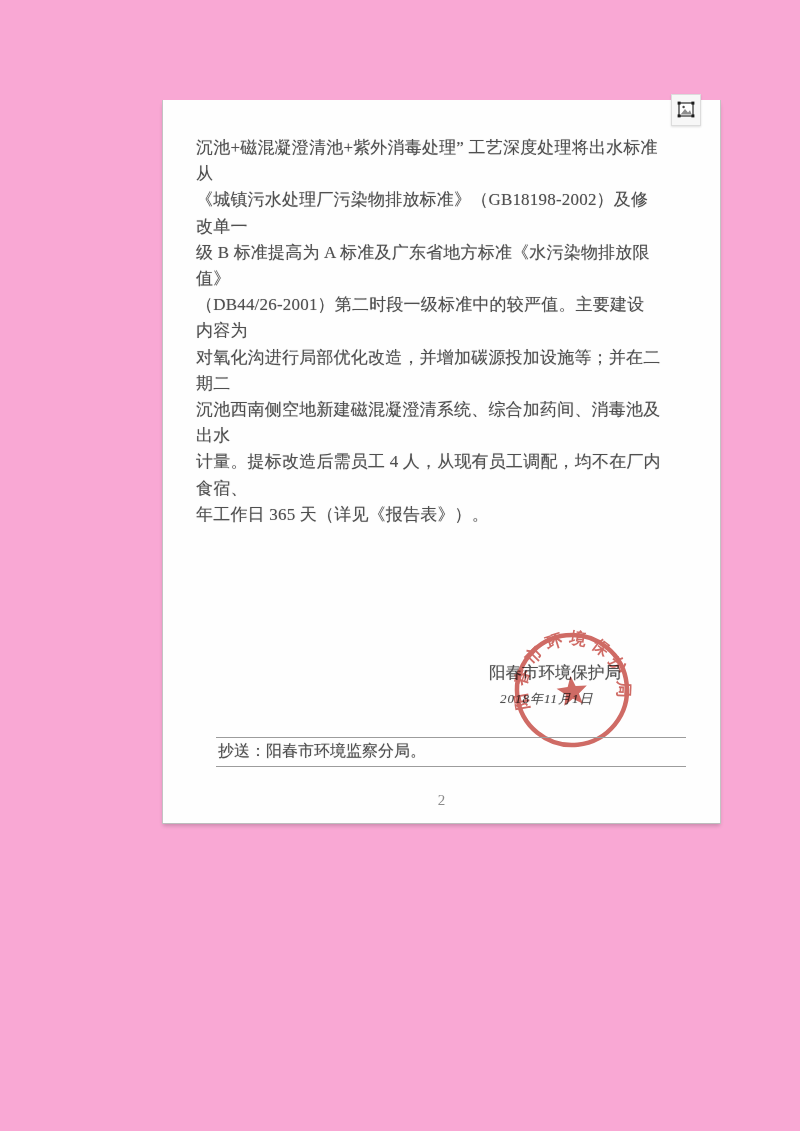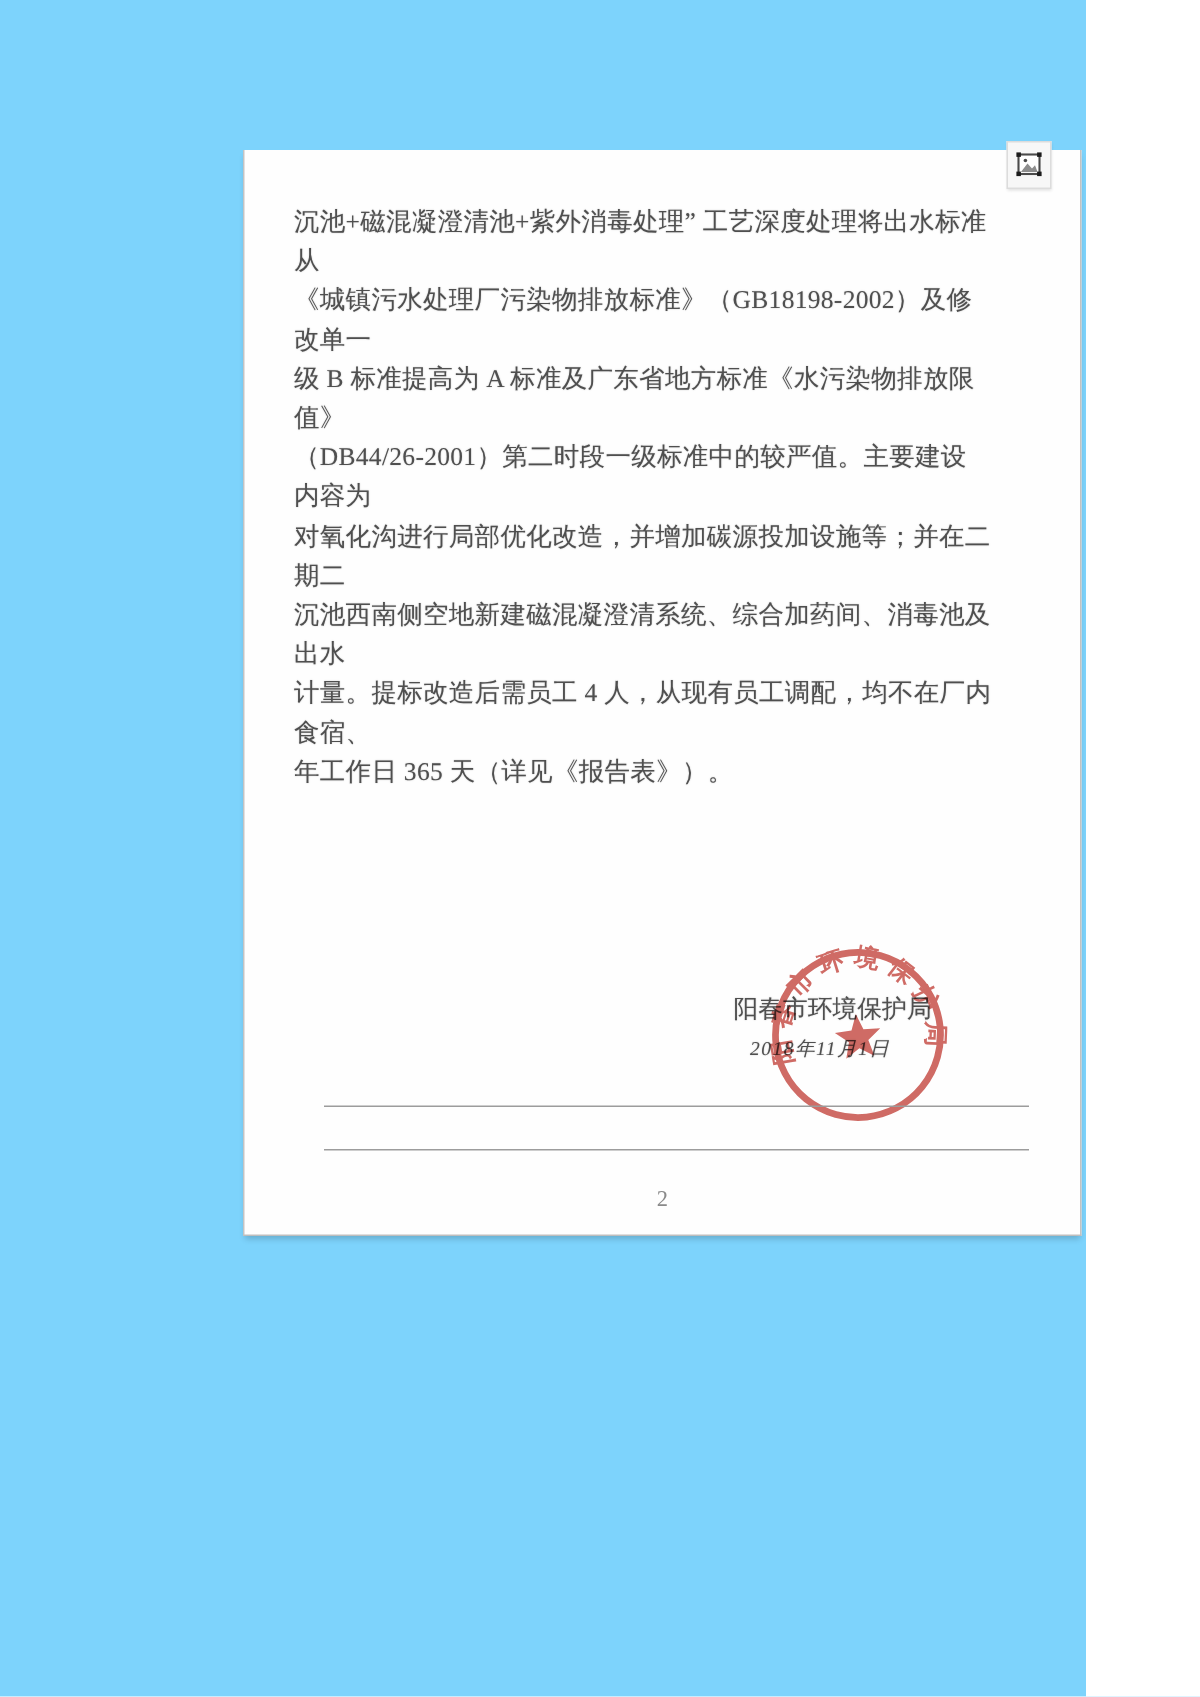--- a/index.html
+++ b/index.html
@@ -1,17 +1,17 @@
 <!DOCTYPE html>
 <html><head>
 <meta charset="utf-8">
 <style>
   html,body{margin:0;padding:0;}
   body{background:#ffffff;font-family:"Liberation Serif","DejaVu Serif",serif;}
-  .stage{position:relative;width:724px;height:1131px;background:#7dd3fc;overflow:hidden;}
+  .stage{position:relative;width:800px;height:1131px;background:#f9a8d4;overflow:hidden;}
 
   .page{
     position:absolute;left:162px;top:100px;width:557px;height:723px;
     background:#fefefe;
     border-left:1px solid #c3c3c3;
     border-right:1px solid #c3c3c3;
     border-bottom:1px solid #bdbdbd;
     box-shadow:0 3px 4px -1px rgba(0,0,0,.18);
   }
 
@@ -106,17 +106,18 @@
           <path id="sealarc" d="M 16.8 75.7 A 46 46 0 1 1 103.2 75.7" fill="none"></path>
         </defs>
         <text font-size="16.5" font-weight="bold" fill="currentColor" letter-spacing="5.5">
           <textPath href="#sealarc" startOffset="2">阳春市环境保护局</textPath>
         </text>
         <polygon points="60,46 64,56.5 75.2,57.1 66.5,64.1 69.4,74.9 60,68.8 50.6,74.9 53.5,64.1 44.8,57.1 56,56.5" fill="currentColor"></polygon>
       </svg>
     </div>
 
     <div class="hrule r1"></div>
+    <div class="cc-line">抄送：阳春市环境监察分局。</div>
     <div class="hrule r2"></div>
 
     <div class="page-num">2</div>
   </div>
 </div>
 
 </body></html>

